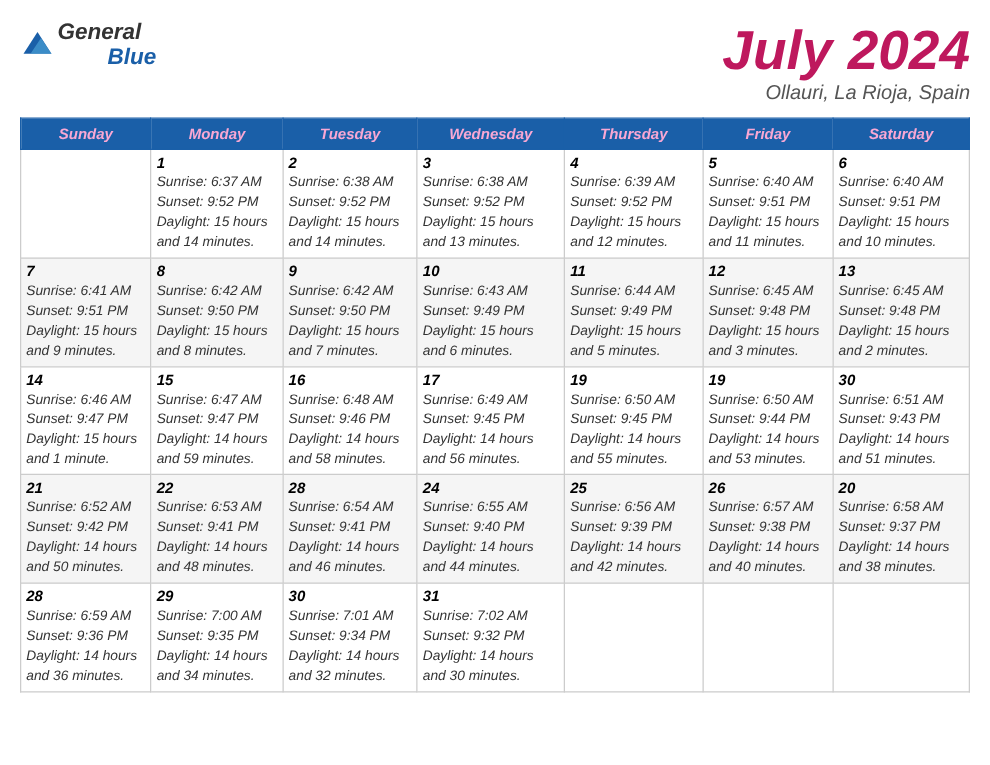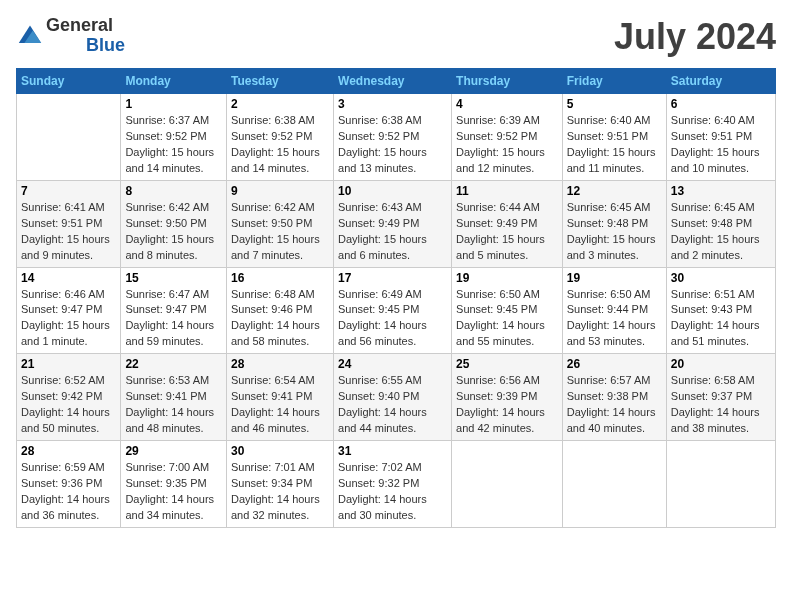--- a/index.html
+++ b/index.html
@@ -8,20 +8,21 @@
       background: #fff;
       width: 792px;
       height: 612px;
       overflow: hidden;
     }
     .page {
       width: 792px;
       height: 591px;
       padding: 16px;
       background: #fff;
+      font-style: italic;
     }
     .header {
       display: flex;
       justify-content: space-between;
       align-items: flex-start;
       margin-bottom: 10px;
     }
     .logo {
       display: flex;
       align-items: center;
@@ -35,38 +36,38 @@
     .logo-blue { color: #1a5fa8; margin-left: 40px; }
     .logo-icon {
       width: 28px;
       height: 28px;
       margin-right: 2px;
     }
     .title-block {
       text-align: right;
     }
     .main-title {
-      font-size: 36px;
-      font-weight: bold;
-      color: #404040;
+      font-size: 44px;
+      font-weight: bold;
+      color: #be185d;
     }
     .subtitle {
       font-size: 16px;
       color: #555;
     }
     table {
       width: 100%;
       border-collapse: collapse;
       font-size: 11px;
     }
     thead tr th {
       background-color: #1a5fa8;
-      color: #7dd3fc;
+      color: #f9a8d4;
       padding: 5px 4px;
-      text-align: left;
+      text-align: center;
       font-size: 12px;
       font-weight: bold;
       border: 1px solid #1a5fa8;
     }
     tbody tr td {
       border: 1px solid #ccc;
       vertical-align: top;
       padding: 3px 4px;
       height: 78px;
     }
@@ -99,20 +100,21 @@
         <polygon points="20,5 36,30 4,30" fill="#1a5fa8"></polygon>
         <polygon points="24,12 36,30 12,30" fill="#4a9fd4" opacity="0.7"></polygon>
       </svg>
       <div class="logo-text">
         <span class="logo-general">General</span><br>
         <span class="logo-blue">Blue</span>
       </div>
     </div>
     <div class="title-block">
       <div class="main-title">July 2024</div>
+      <div class="subtitle">Ollauri, La Rioja, Spain</div>
     </div>
   </div>
 
   <table>
     <thead>
       <tr>
       <th>Sunday</th>
           <th>Monday</th>
           <th>Tuesday</th>
           <th>Wednesday</th>

